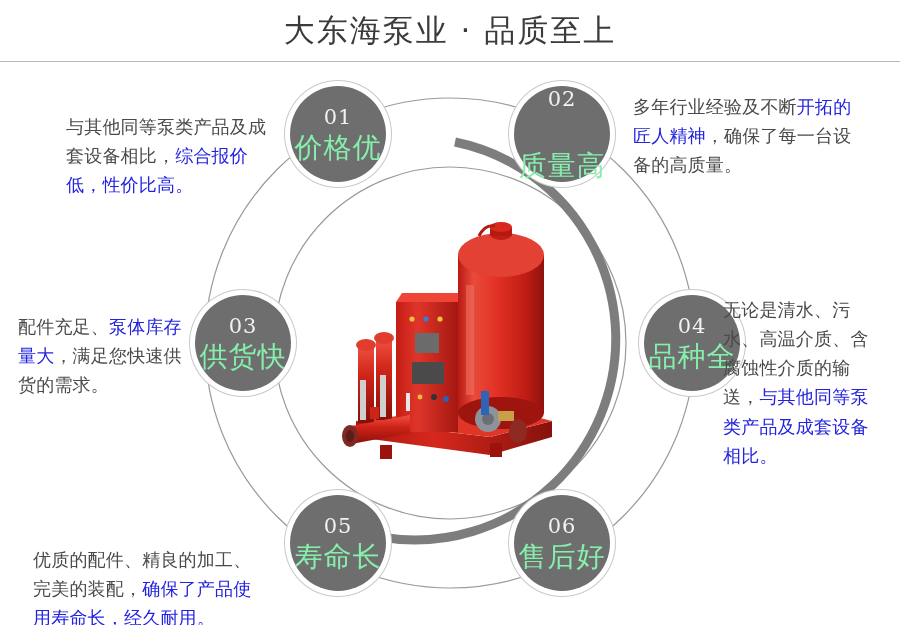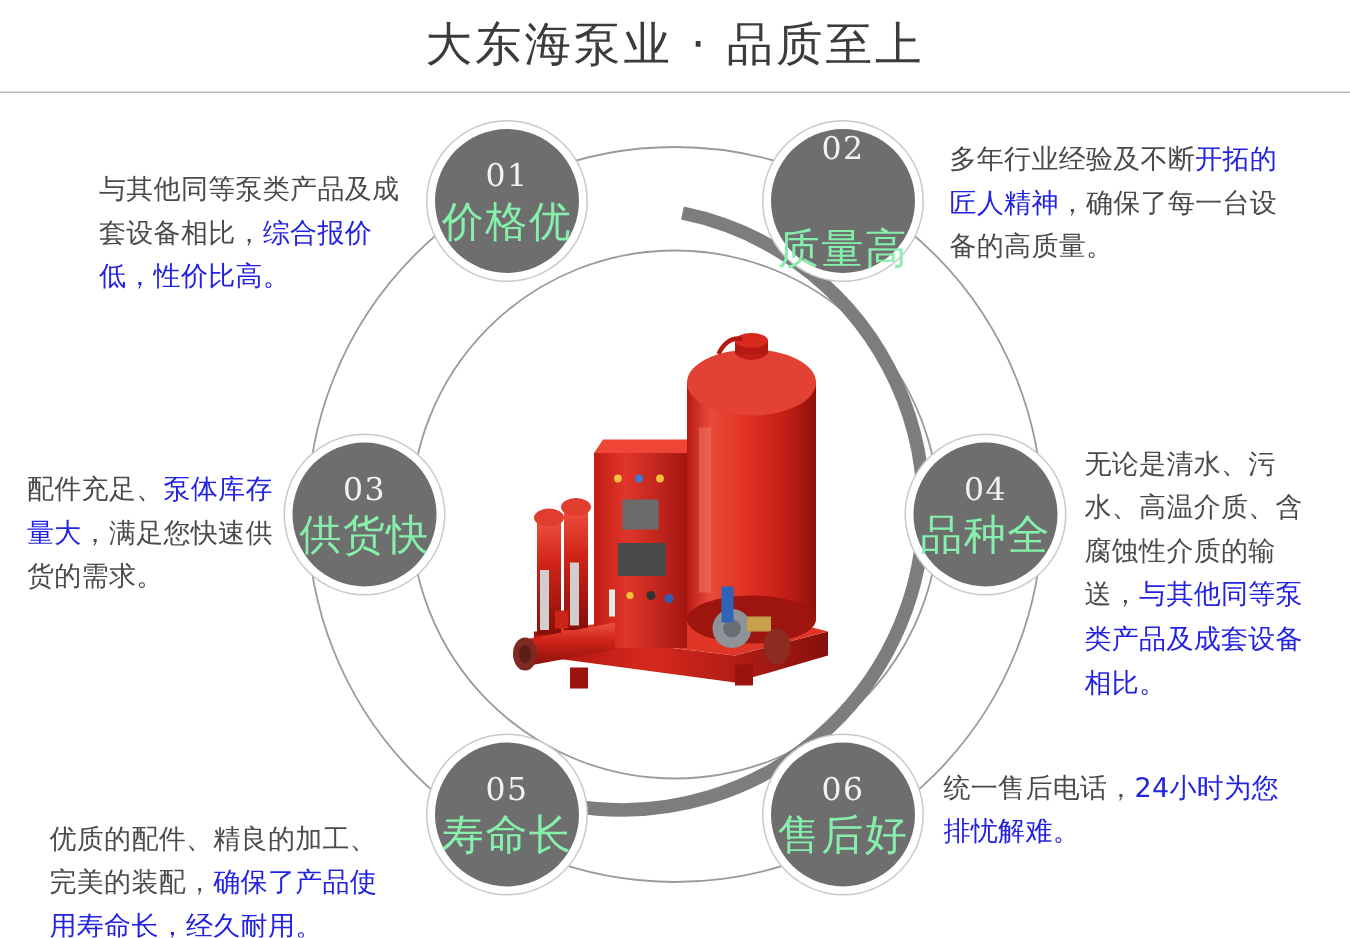--- a/index.html
+++ b/index.html
@@ -71,21 +71,21 @@
   .node .lbl {
     font-size: 28px;
     letter-spacing: 1px;
     color: #86efac;
     white-space: nowrap;
   }
 
   .node.n1 { left: 290px; top: 86px; }
   .node.n2 { left: 514px; top: 86px; gap: 36px; }
   .node.n3 { left: 195px; top: 295px; }
-  .node.n4 { left: 609px; top: 295px; }
+  .node.n4 { left: 644px; top: 295px; }
   .node.n5 { left: 290px; top: 495px; }
   .node.n6 { left: 514px; top: 495px; }
 
   
   .desc {
     position: absolute;
     font-size: 18px;
     line-height: 1.62;
     color: #4a4a4a;
     letter-spacing: 0.2px;
@@ -239,17 +239,14 @@
   </div>
 
   <div class="desc d4">
     <span>无论是清水、污水、高温介质、含腐蚀性介质的输送，</span><b>与其他同等泵类产品及成套设备相比。</b><span></span>
   </div>
 
   <div class="desc d5">
     <span>优质的配件、精良的加工、完美的装配，</span><b>确保了产品使用寿命长，经久耐用。</b><span></span>
   </div>
 
-  <div class="desc d6">
-    <span>统一售后电话，</span><b>24小时为您排忧解难。</b><span></span>
-  </div>
 
 </div>
 
 </body></html>

